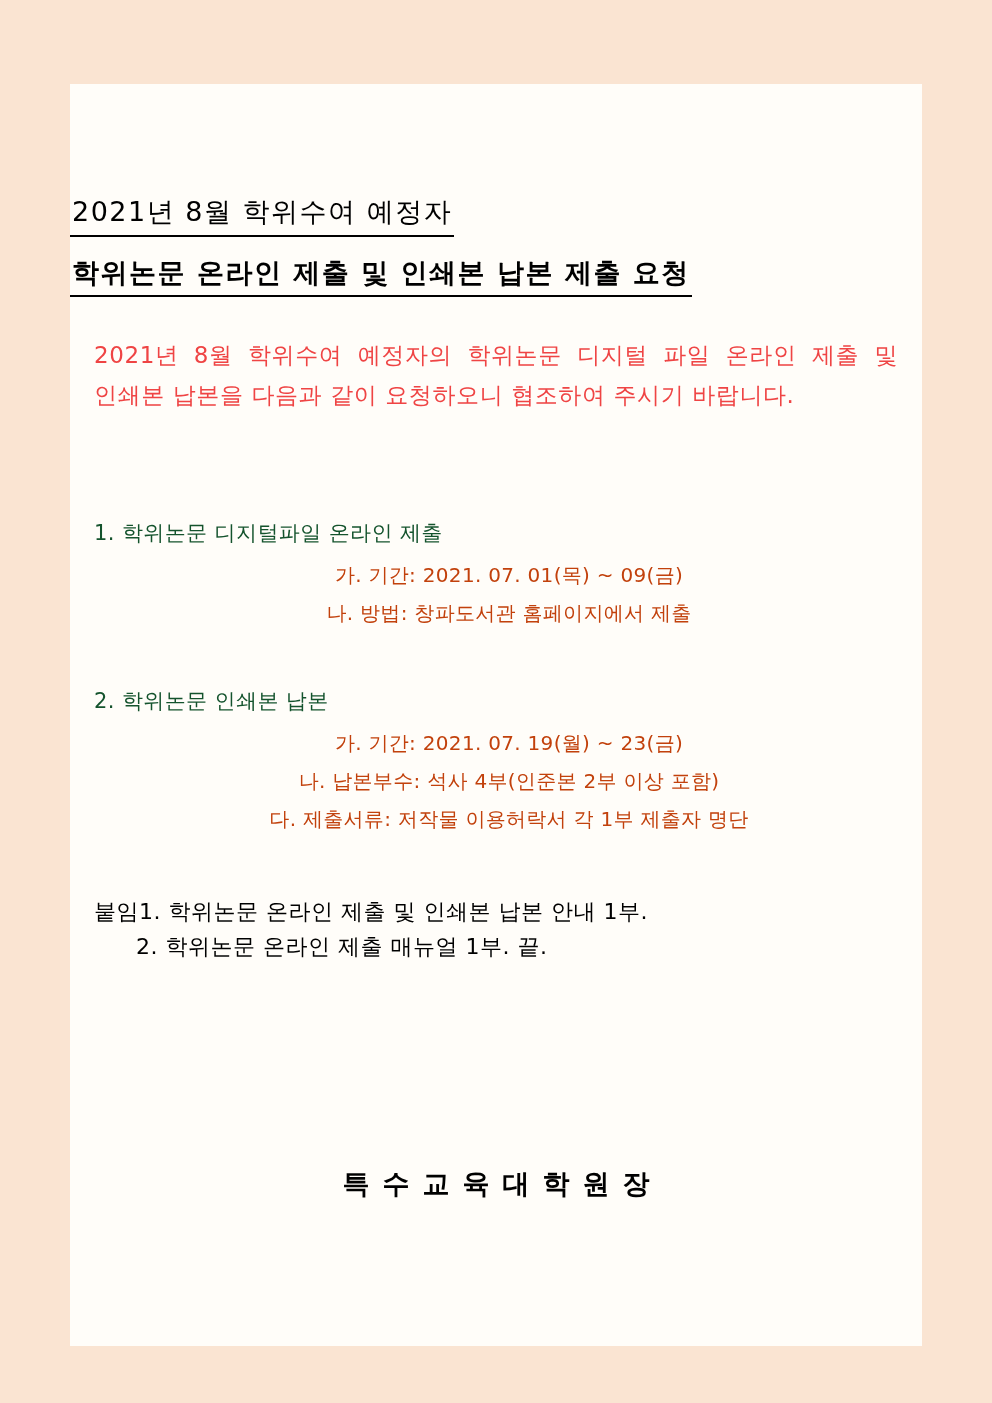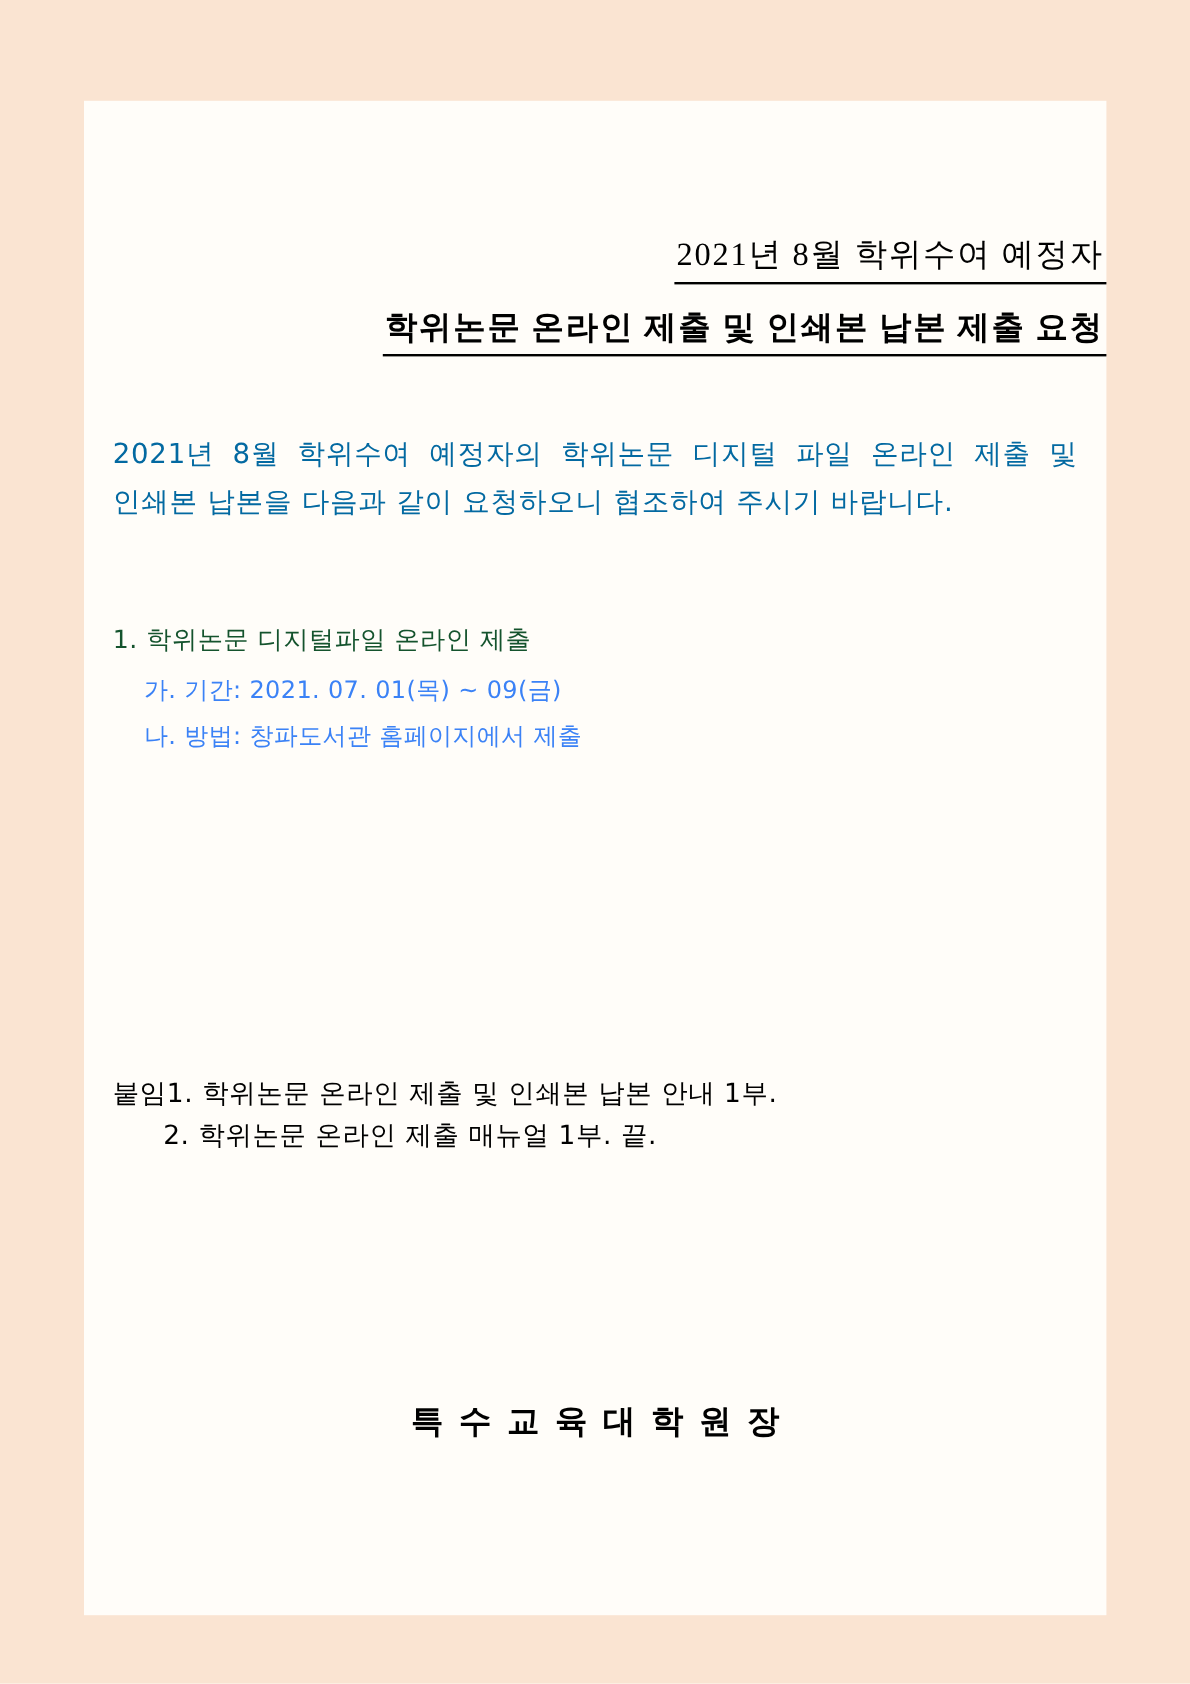--- a/index.html
+++ b/index.html
@@ -39,22 +39,21 @@
     width: 852px;
     height: 1262px;
   }
 
   
   .title-block {
     position: absolute;
     left: 0;
     top: 108px;
     width: 852px;
-    text-align: right;
-    font-family: Liberation Serif, serif;
+    text-align: left;
   }
   .title-line {
     display: inline-block;
     font-size: 27px;
     letter-spacing: 1.5px;
     color: #000;
     line-height: 1.5;
     border-bottom: 2px solid #000;
     padding: 0 2px 2px 2px;
     white-space: nowrap;
@@ -63,51 +62,51 @@
   .title-line.l2 { font-weight: 700; margin-top: 16px; }
 
   
   .intro {
     position: absolute;
     left: 24px;
     top: 252px;
     width: 804px;
     font-size: 23px;
     line-height: 1.72;
-    color: #0369a1;
+    color: #ef4444;
     text-align: justify;
     text-justify: inter-character;
     letter-spacing: 0.6px;
     word-break: keep-all;
-    margin-top: 24px;
   }
 
   
   .section {
     position: absolute;
     left: 24px;
     width: 804px;
   }
   .section.s1 { top: 434px; }
   .section.s2 { top: 602px; }
 
   .section-head {
     font-size: 21px;
     color: #14532d;
     letter-spacing: 0.4px;
     line-height: 1.5;
     margin-bottom: 10px;
   }
   .section-item {
     font-size: 20px;
-    color: #3b82f6;
+    color: #c2410c;
     line-height: 1.55;
     letter-spacing: 0.3px;
     padding-left: 26px;
     margin-bottom: 7px;
+    text-align: center;
   }
 
   
   .attach {
     position: absolute;
     left: 24px;
     top: 810px;
     width: 804px;
   }
   .attach-line {
@@ -146,20 +145,26 @@
       </div>
 
       <div class="intro">2021년 8월 학위수여 예정자의 학위논문 디지털 파일 온라인 제출 및 인쇄본 납본을 다음과 같이 요청하오니 협조하여 주시기 바랍니다.</div>
 
       <div class="section s1">
         <div class="section-head">1. 학위논문 디지털파일 온라인 제출</div>
         <div class="section-item">가. 기간: 2021. 07. 01(목)  ~ 09(금)</div>
         <div class="section-item">나. 방법: 창파도서관 홈페이지에서 제출</div>
       </div>
 
+      <div class="section s2">
+        <div class="section-head">2.  학위논문 인쇄본 납본</div>
+        <div class="section-item">가. 기간: 2021. 07. 19(월) ~ 23(금)</div>
+        <div class="section-item">나. 납본부수: 석사 4부(인준본 2부 이상 포함)</div>
+        <div class="section-item">다. 제출서류: 저작물 이용허락서 각 1부 제출자 명단</div>
+      </div>
 
       <div class="attach">
         <div class="attach-line a1">붙임1. 학위논문 온라인 제출 및 인쇄본 납본 안내 1부.</div>
         <div class="attach-line a2">2. 학위논문 온라인 제출 매뉴얼 1부.  끝.</div>
       </div>
 
       <div class="signature">특수교육대학원장</div>
 
     </div>
   </div>

